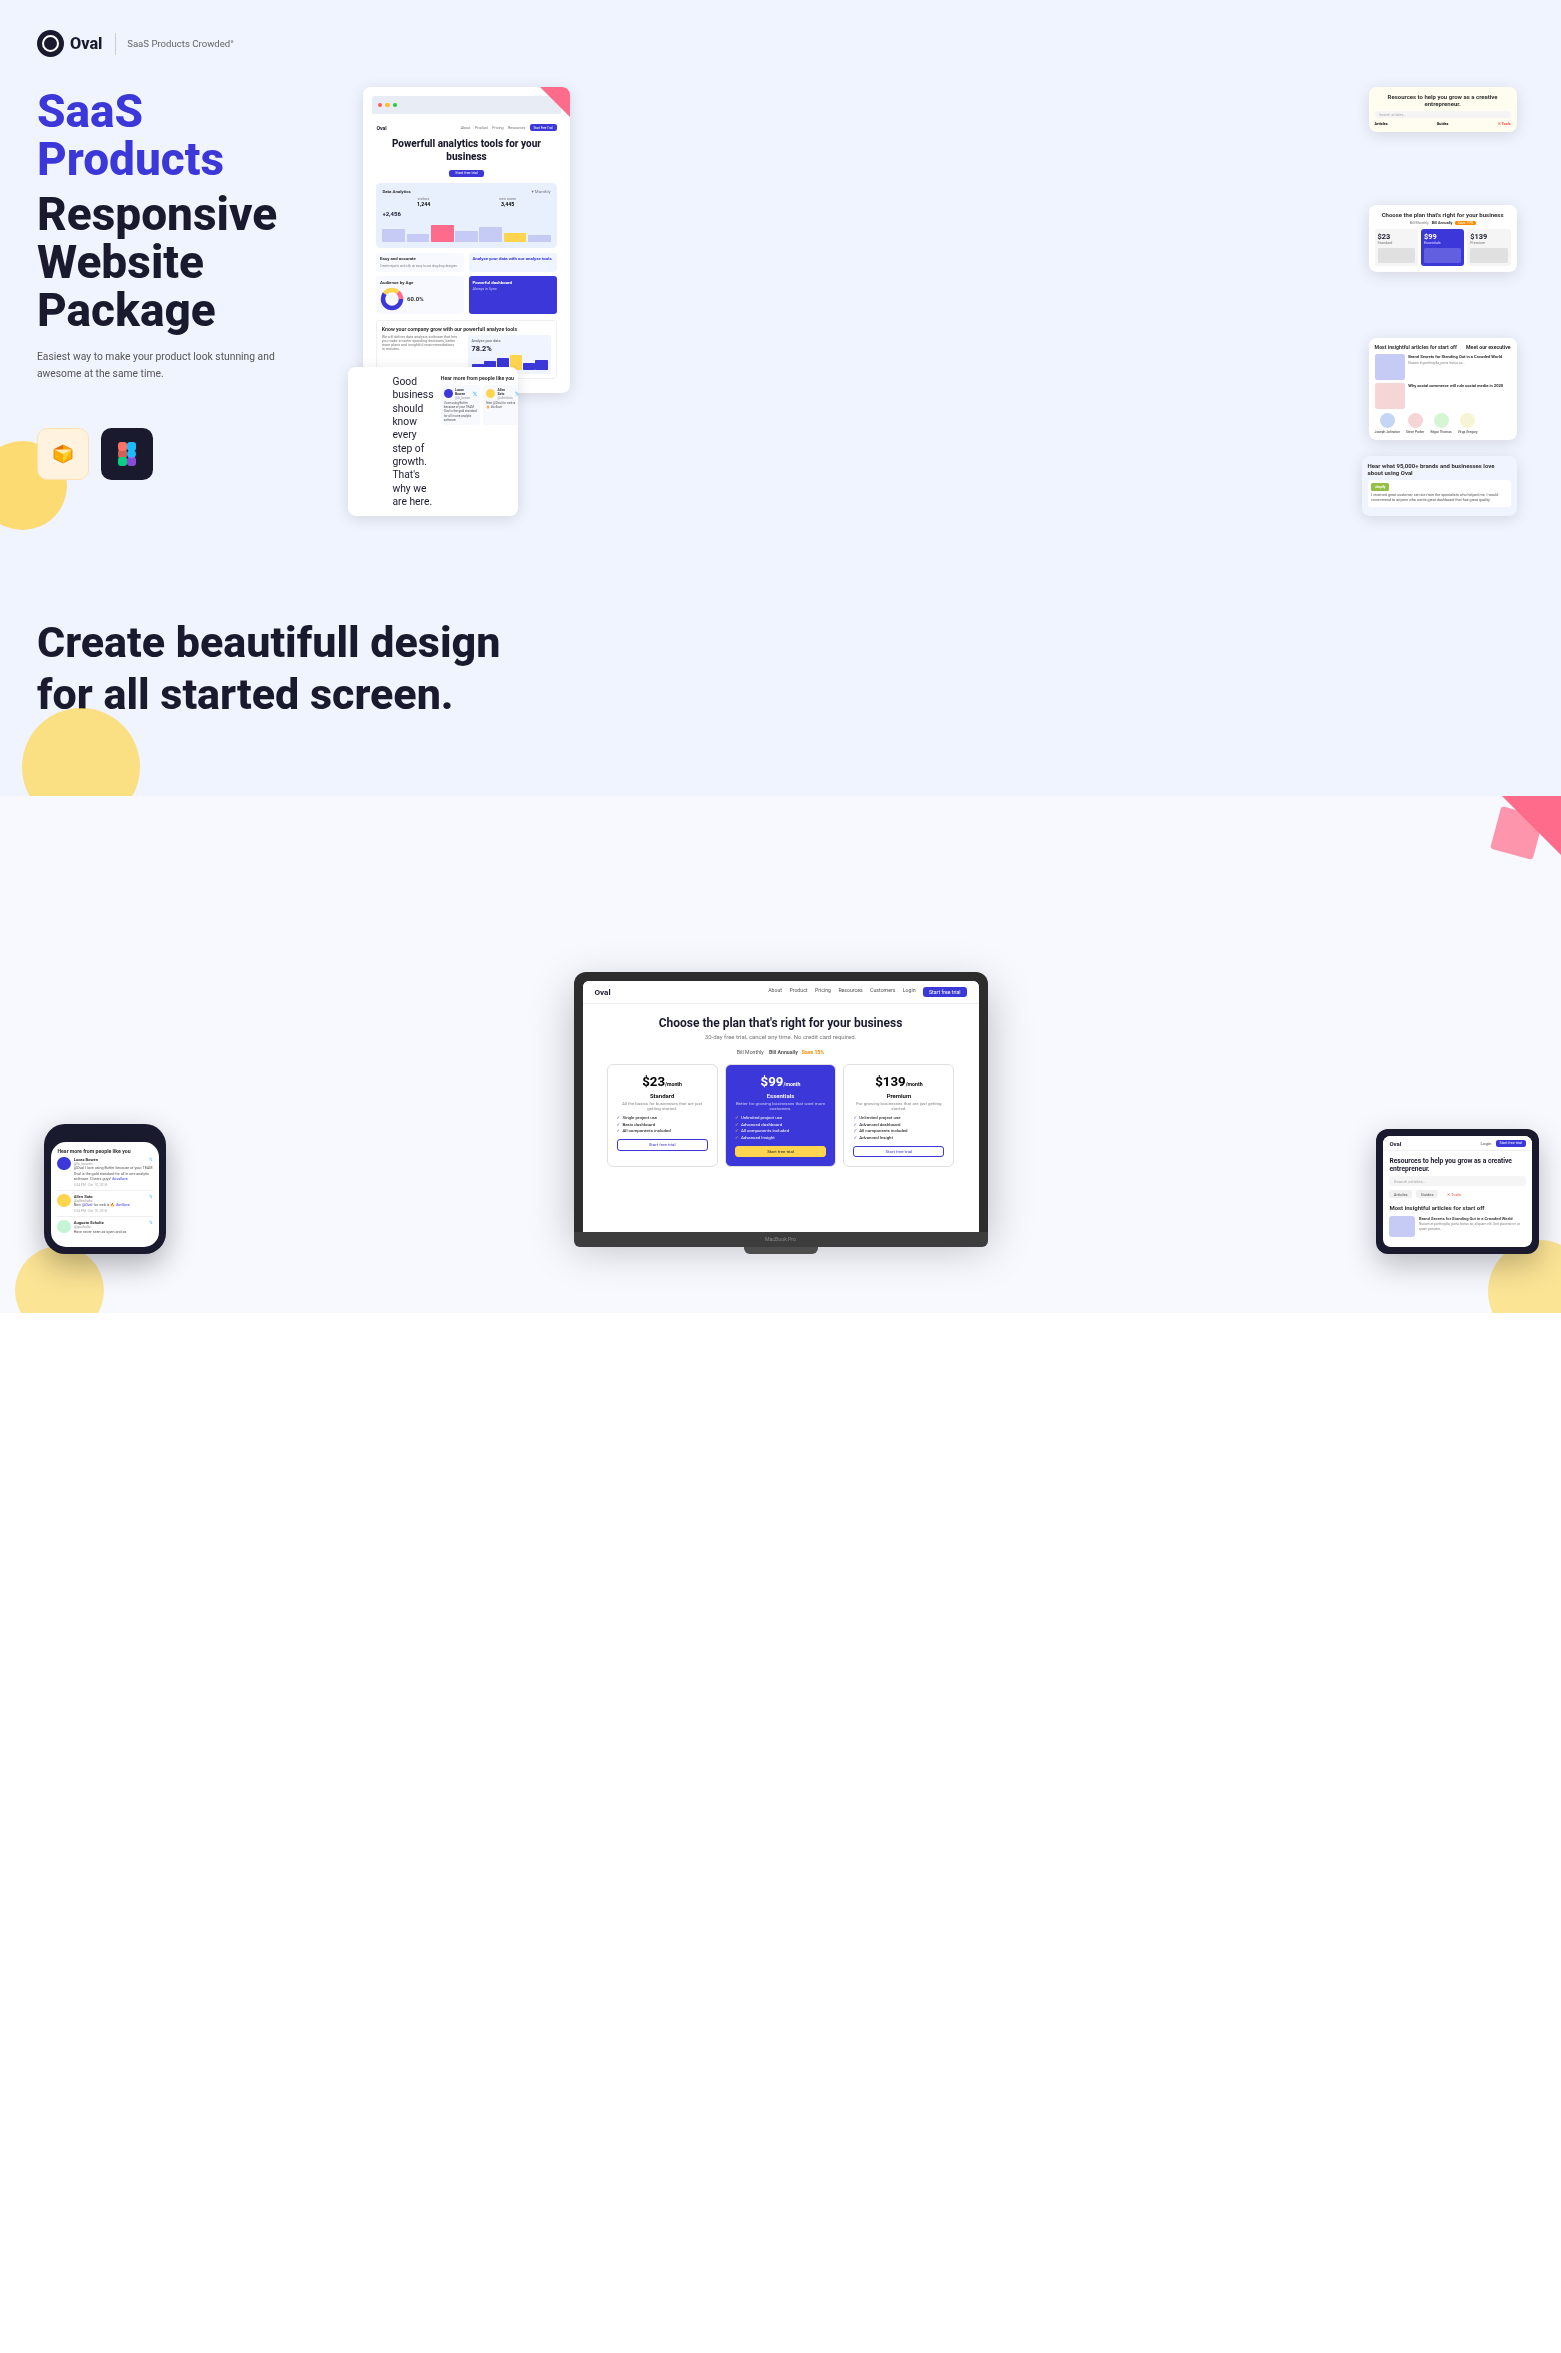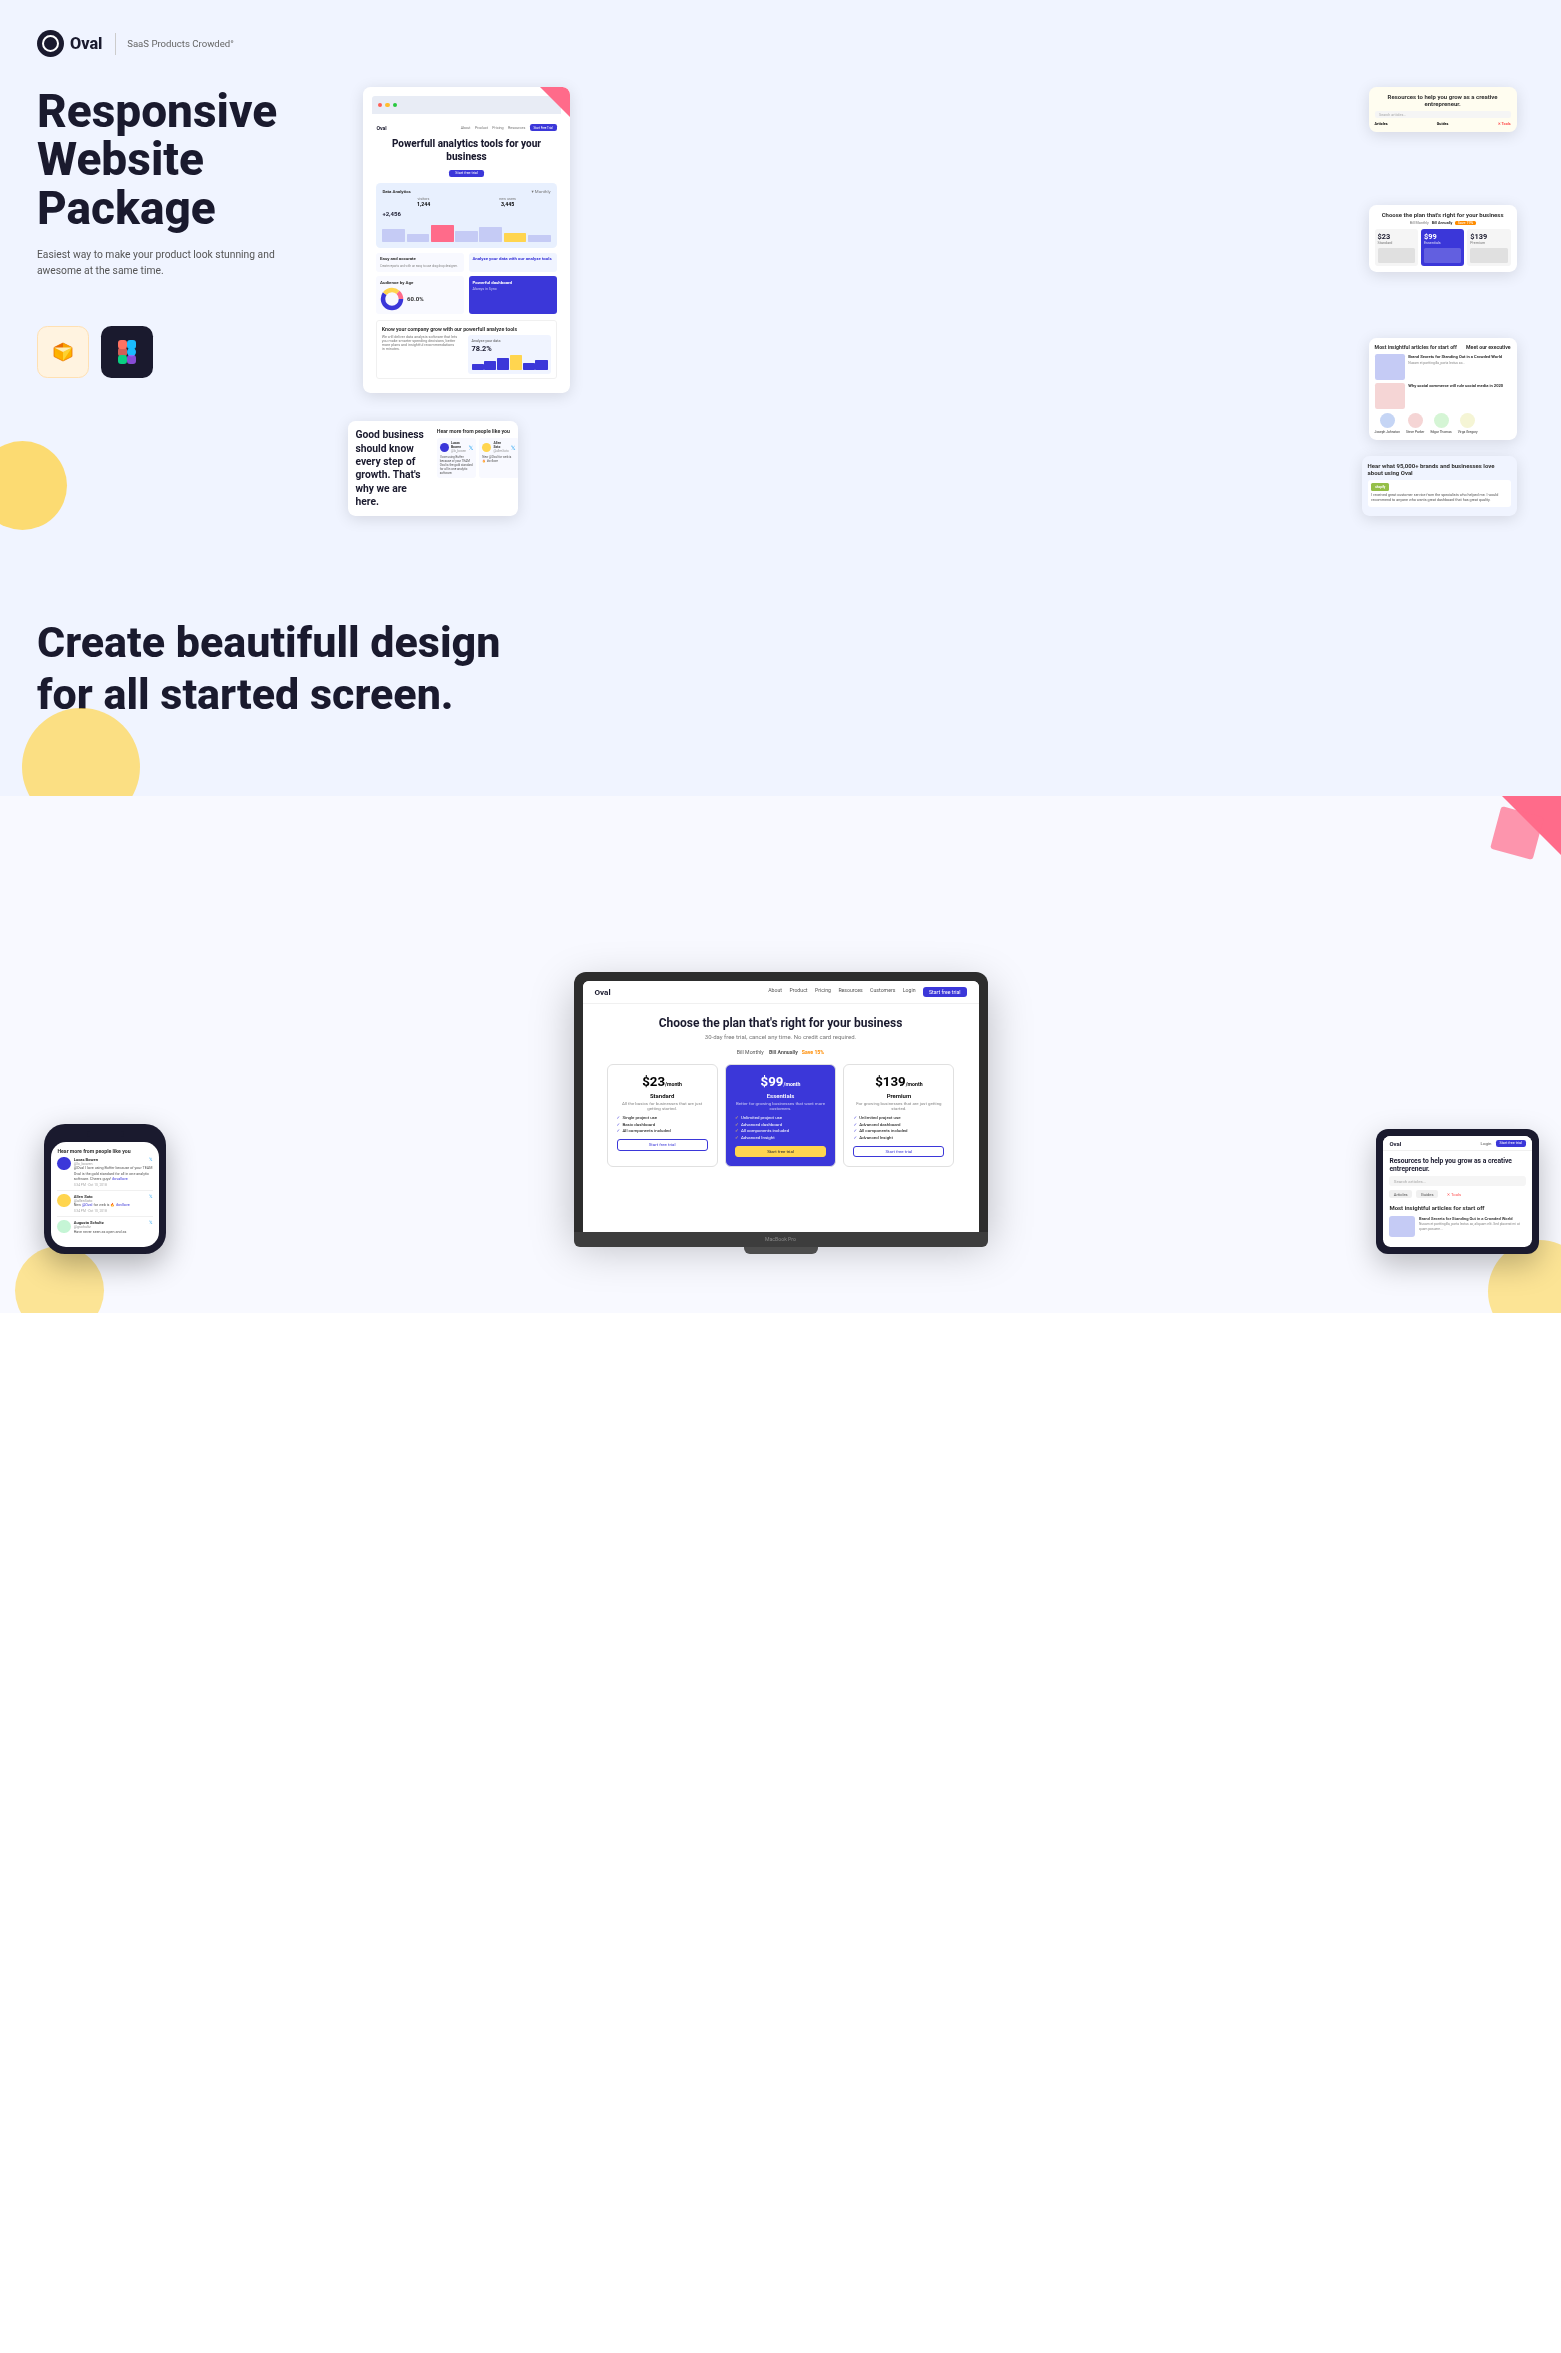--- a/index.html
+++ b/index.html
@@ -412,20 +412,21 @@
       <div class="logo-oval-icon"></div>
       <span>Oval</span>
     </div>
     <div class="hero-divider"></div>
     <span class="hero-tagline">SaaS Products Crowded°</span>
   </div>
 
   <div class="hero-content">
 
     <div class="hero-left">
+      <div class="hero-title">SaaS Products</div>
       <div class="hero-title-black">
         <span>Responsive</span><br>
         <span>Website</span><br>
         <span>Package</span>
       </div>
       <p class="hero-subtitle">Easiest way to make your product look stunning and awesome at the same time.</p>
       <div class="hero-tools">
         <div class="tool-badge sketch">
           <svg width="24" height="24" viewBox="0 0 32 32">
             <polygon points="16,4 28,10 28,22 16,28 4,22 4,10" fill="#FDB300" stroke="#EA6C00" stroke-width="1"></polygon>
@@ -649,21 +650,21 @@
               <span style="font-size:3px;color:#fff;font-weight:700;">shopify</span>
             </div>
           </div>
           <div style="font-size:3.7px;color:#555;line-height:1.4;">I received great customer service from the specialists who helped me. I would recommend to anyone who wants great dashboard that has great quality.</div>
         </div>
       </div>
 
       <div class="screenshot-card" style="position:absolute;bottom:0;left:0;width:170px;padding:7.4px;background:#fff;">
         <div style="display:flex;gap:7.4px;">
           <div style="flex:0 0 74px;">
-            <div style="font-size:10.3px;font-weight:700;color:#1a1a2e;line-height:1.3;">Good business should know every step of growth. That's why we are here.</div>
+            <div style="font-size:10.3px;font-weight:400;color:#1a1a2e;line-height:1.3;margin-left:37px;">Good business should know every step of growth. That's why we are here.</div>
           </div>
           <div style="flex:1;">
             <div style="font-size:5.2px;font-weight:700;color:#333;margin-bottom:3.7px;">Hear more from people like you</div>
 
             <div style="display:flex;gap:3px;margin-bottom:3px;">
               <div style="flex:1;background:#f8f9ff;border-radius:3px;padding:3px;">
                 <div style="display:flex;align-items:center;gap:2.2px;margin-bottom:1.5px;">
                   <div style="width:9px;height:9px;border-radius:50%;background:#3b37d9;flex-shrink:0;"></div>
                   <div>
                     <div style="font-size:3.3px;font-weight:700;color:#333;">Lucas Bowen</div>

